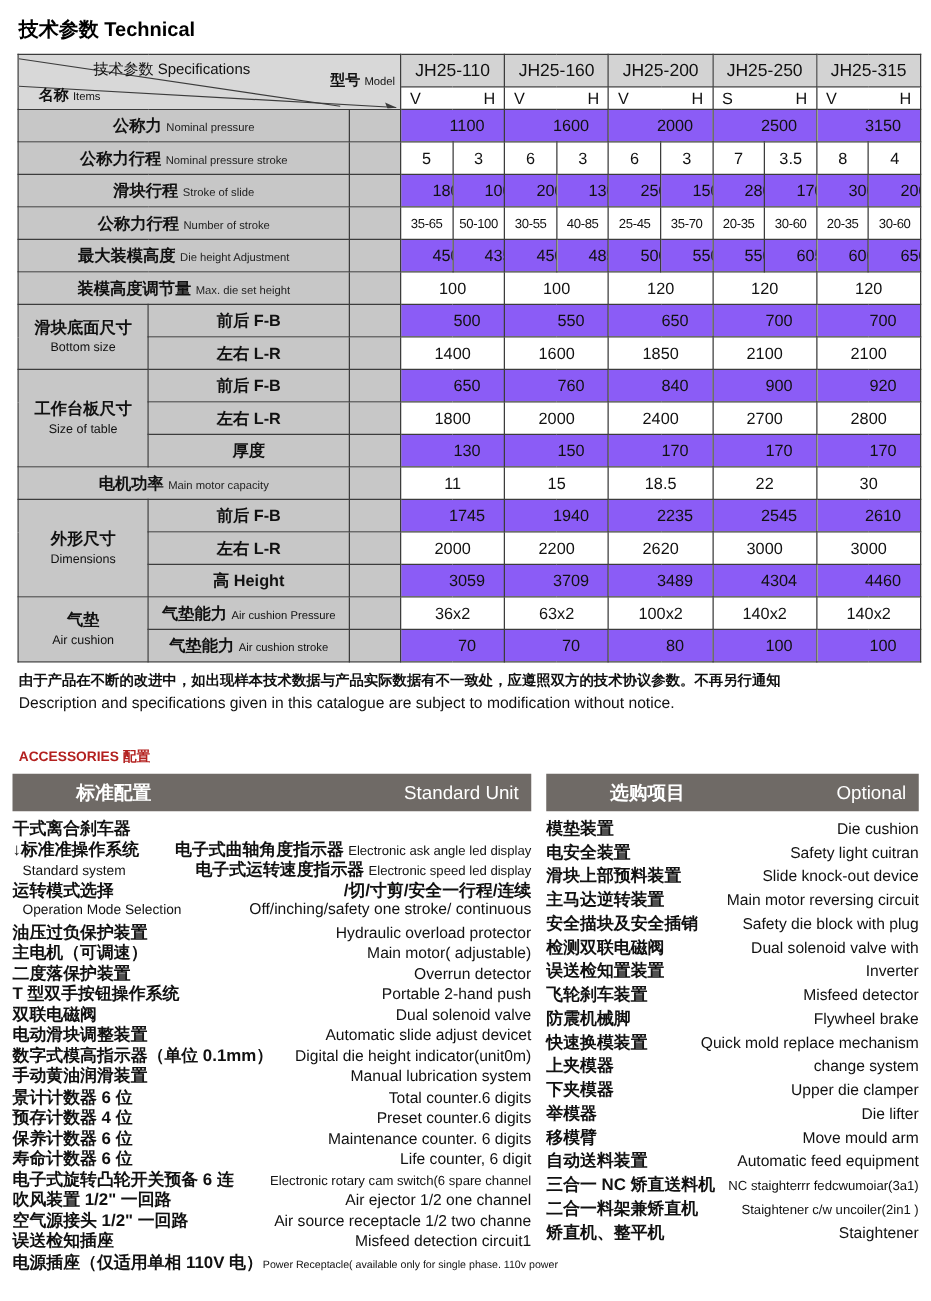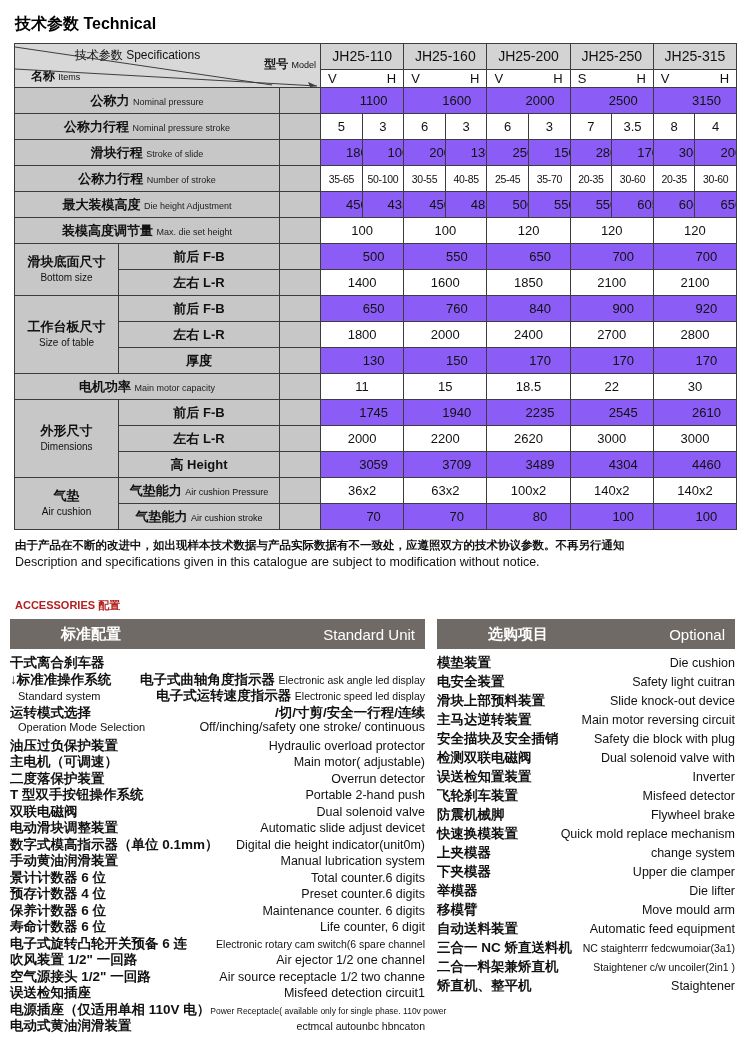--- a/index.html
+++ b/index.html
@@ -419,24 +419,20 @@
             <span class="ar">Air source receptacle 1/2 two channe</span>
           </div>
         <div class="arow">
             <span class="al">误送检知插座</span>
             <span class="ar">Misfeed detection circuit1</span>
           </div>
         <div class="arow">
             <span class="al">电源插座（仅适用单相 110V 电）</span>
             <span class="ar tiny">Power Receptacle( available only for single phase. 110v power</span>
           </div>
-        <div class="arow">
-            <span class="al">电动式黄油润滑装置</span>
-            <span class="ar sm">ectmcal autounbc hbncaton</span>
-          </div>
       </div>
     </div>
 
     <div class="col-opt">
       <div class="bar">
         <span class="b-cn">选购项目</span>
         <span class="b-en">Optional</span>
       </div>
       <div class="alist">
         <div class="arow">

